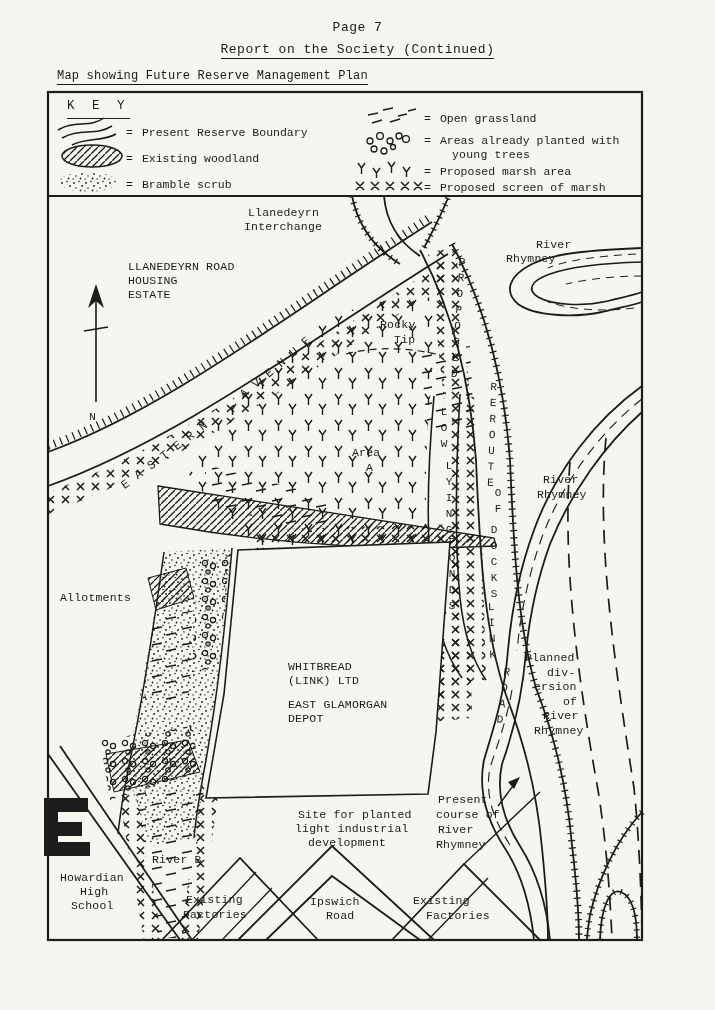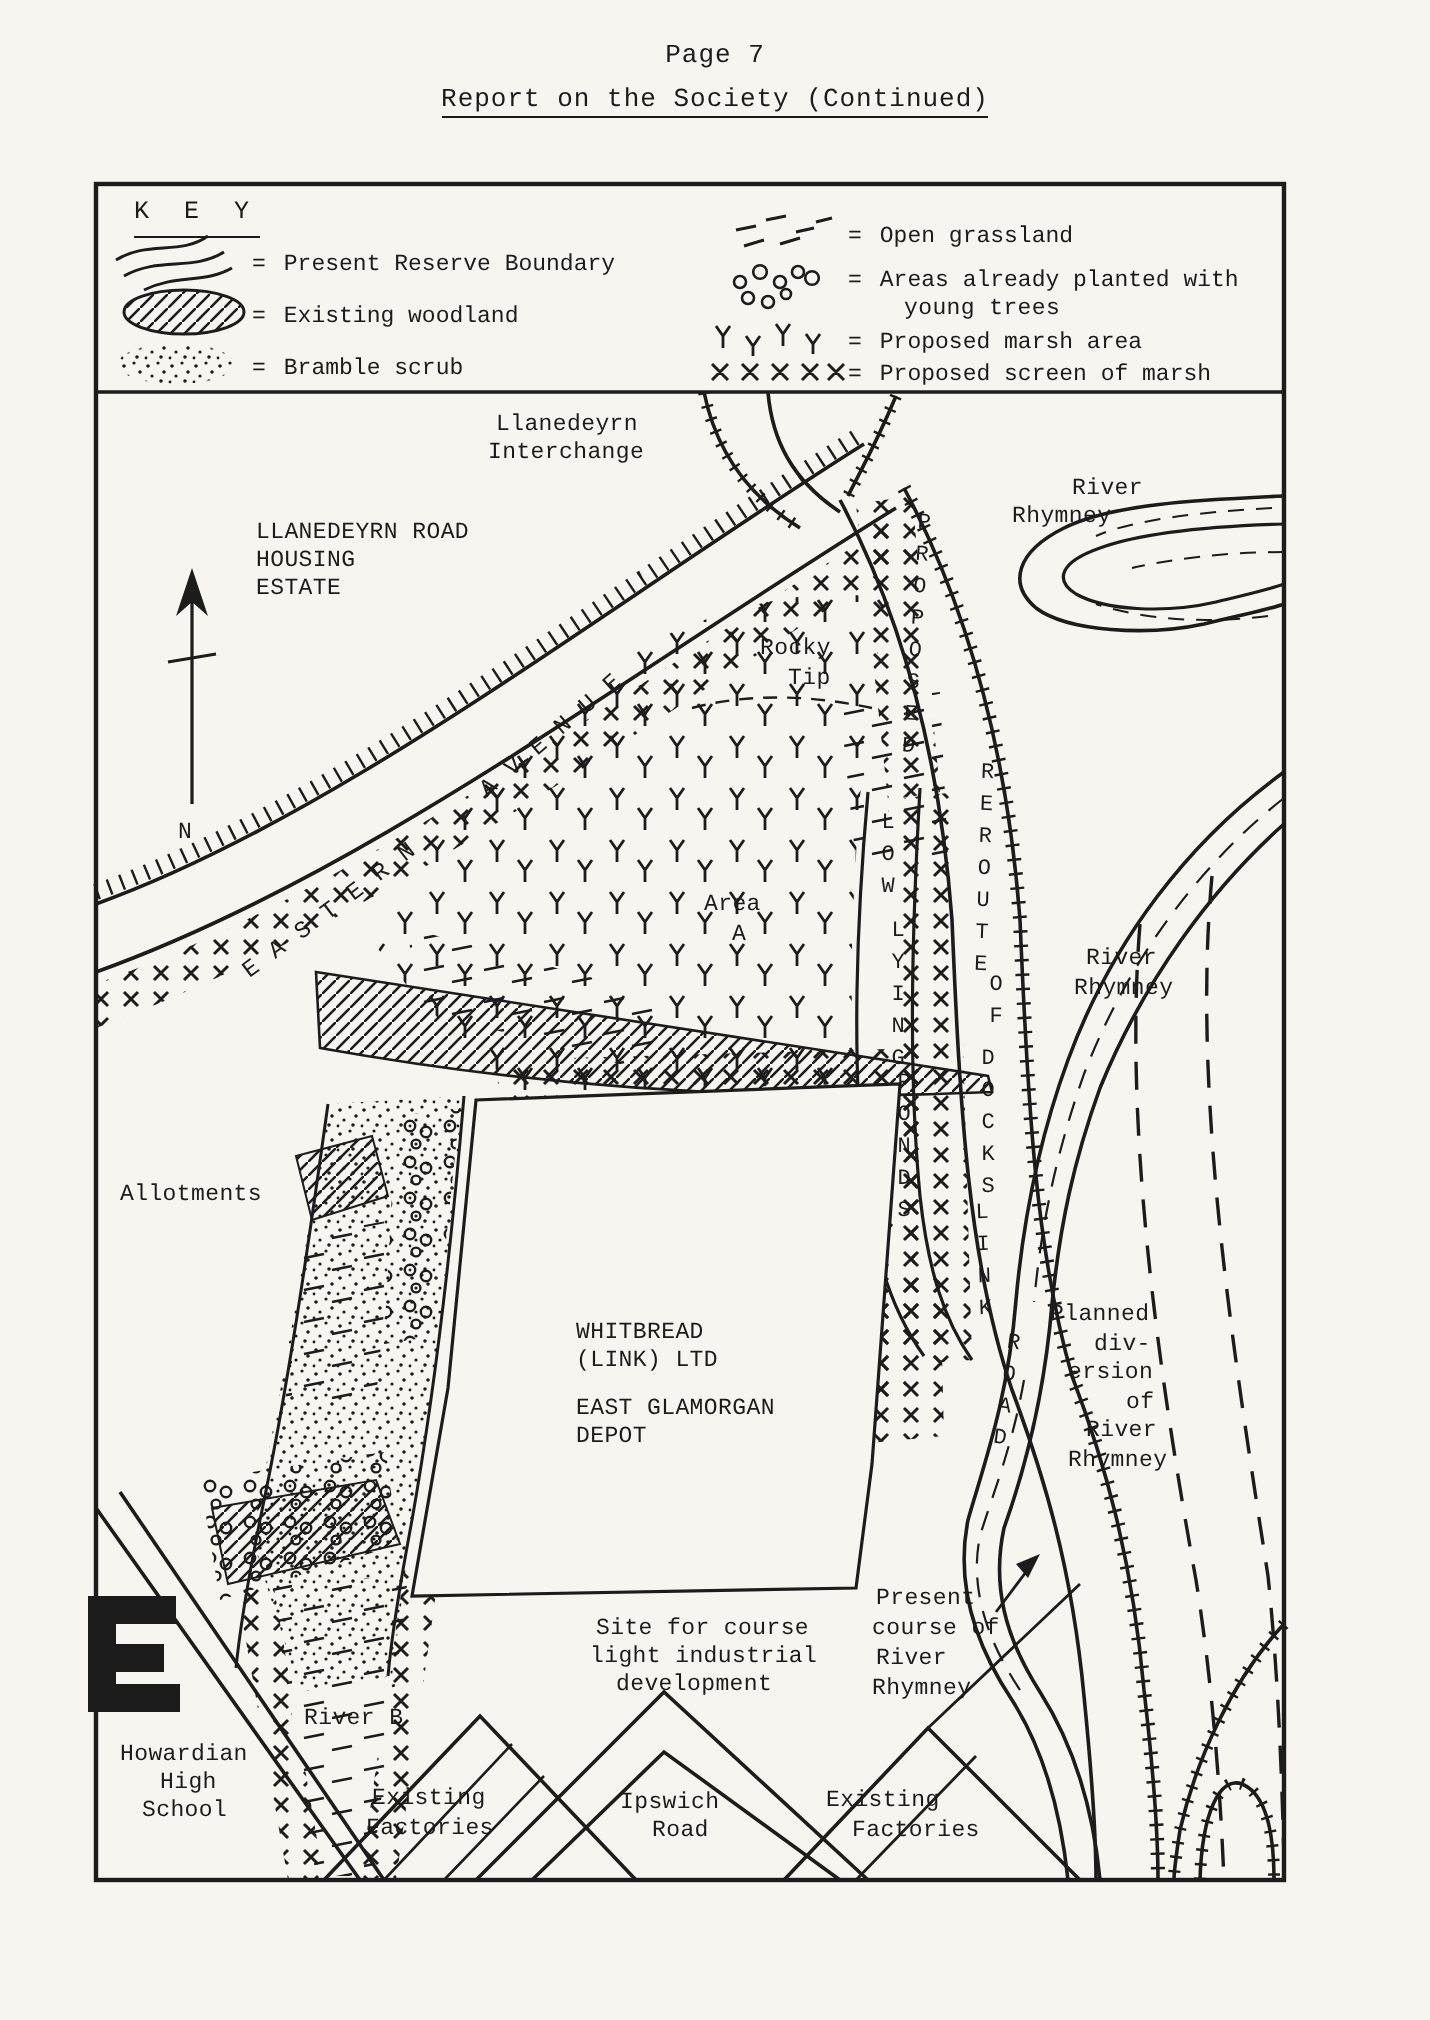--- a/index.html
+++ b/index.html
@@ -156,20 +156,21 @@
     <polygon points="520,777 508,782 514,789" fill="#1c1c1c"></polygon>
   </g>
 
   <text class="avetext">
     <textPath href="#avePath" startOffset="3%">EASTERN AVENUE</textPath>
   </text>
 </svg>
 
 <div class="hdr" style="top:20px"><span>Page 7</span></div>
 <div class="hdr" style="top:42px"><span class="ul">Report on the Society (Continued)</span></div>
+<div class="lbl" style="left:57px;top:70px;font-size:12px"><span class="ul">Map showing Future Reserve Management Plan</span></div>
 
 <div class="keyhead" style="left:67px;top:99px">K E Y</div>
 <div class="keylbl" style="left:126px;top:126px"><span>=</span><span>Present Reserve Boundary</span></div>
 <div class="keylbl" style="left:126px;top:152px"><span>=</span><span>Existing woodland</span></div>
 <div class="keylbl" style="left:126px;top:178px"><span>=</span><span>Bramble scrub</span></div>
 <div class="keylbl" style="left:424px;top:112px"><span>=</span><span>Open grassland</span></div>
 <div class="keylbl" style="left:424px;top:134px"><span>=</span><span>Areas already planted with</span></div>
 <div class="lbl" style="left:452px;top:148px">young trees</div>
 <div class="keylbl" style="left:424px;top:165px"><span>=</span><span>Proposed marsh area</span></div>
 <div class="keylbl" style="left:424px;top:181px"><span>=</span><span>Proposed screen of marsh</span></div>
@@ -217,21 +218,21 @@
 <div class="lbl" style="left:534px;top:680px">ersion</div>
 <div class="lbl" style="left:563px;top:695px">of</div>
 <div class="lbl" style="left:543px;top:709px">River</div>
 <div class="lbl" style="left:534px;top:724px">Rhymney</div>
 
 <div class="lbl" style="left:438px;top:793px">Present</div>
 <div class="lbl" style="left:436px;top:808px">course of</div>
 <div class="lbl" style="left:438px;top:823px">River</div>
 <div class="lbl" style="left:436px;top:838px">Rhymney</div>
 
-<div class="lbl" style="left:298px;top:808px">Site for course</div>
+<div class="lbl" style="left:298px;top:808px">Site for planted</div>
 <div class="lbl" style="left:295px;top:822px">light industrial</div>
 <div class="lbl" style="left:308px;top:836px">development</div>
 
 <div class="lbl" style="left:152px;top:853px">River B</div>
 
 <div class="lbl" style="left:60px;top:871px">Howardian</div>
 <div class="lbl" style="left:80px;top:885px">High</div>
 <div class="lbl" style="left:71px;top:899px">School</div>
 
 <div class="lbl" style="left:186px;top:893px">Existing</div>

